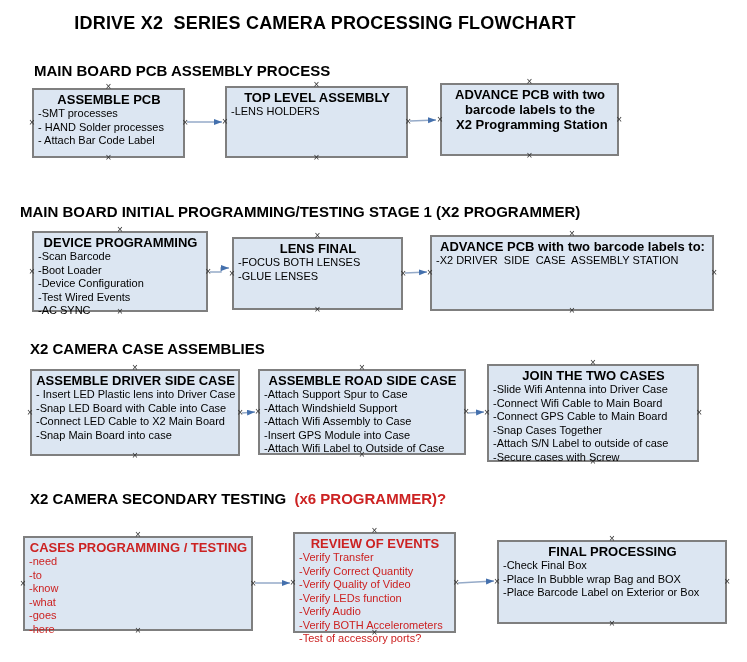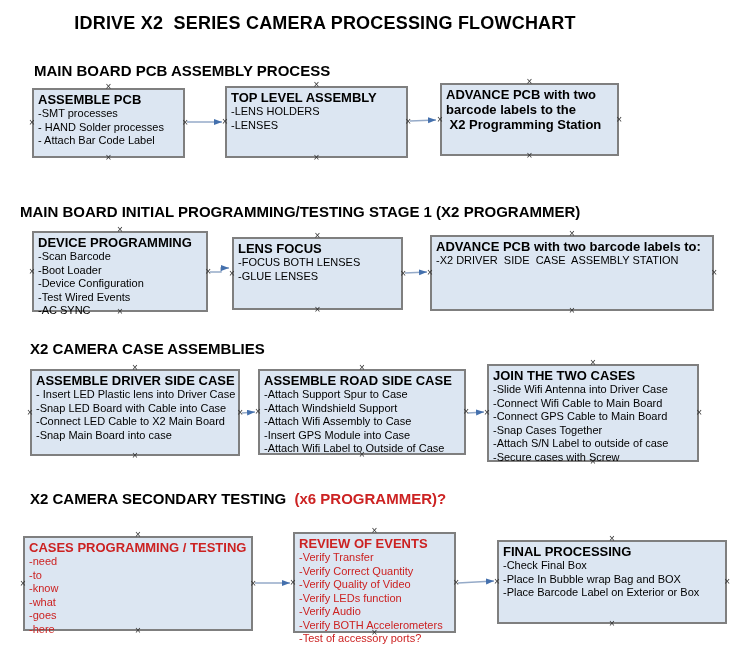--- a/index.html
+++ b/index.html
@@ -13,21 +13,21 @@
     text-align:center;font-size:18px;font-weight:bold;white-space:pre;letter-spacing:.2px;
   }
   .sec-header{position:absolute;font-size:15px;font-weight:bold;white-space:pre;}
   .red{color:var(--alert-red,#cc2222);}
   .box{
     position:absolute;box-sizing:border-box;
     background:var(--box-fill,#dce6f2);
     border:2px solid var(--box-border,#7f7f7f);
     padding:2px 3px 0 4px;
   }
-  .box-title{font-size:13px;font-weight:bold;line-height:15px;white-space:pre;}
+  .box-title{font-size:13px;font-weight:bold;line-height:15px;white-space:pre;text-align:center;}
   .item{font-size:11px;line-height:13.5px;white-space:pre;}
   .red-box .box-title,.red-box .item{color:var(--alert-red,#cc2222);}
   .anchor{
     position:absolute;font-size:10px;line-height:10px;
     color:var(--anchor,#333333);z-index:3;
   }
   .anchor.top{top:-8px;left:50%;transform:translateX(-50%);}
   .anchor.bottom{bottom:-7px;left:50%;transform:translateX(-50%);}
   .anchor.left{left:-5px;top:50%;transform:translateY(-50%);}
   .anchor.right{right:-5px;top:50%;transform:translateY(-50%);}
@@ -55,21 +55,20 @@
     <div class="item">- Attach Bar Code Label</div>
     <span class="anchor top">×</span>
     <span class="anchor bottom">×</span>
     <span class="anchor left">×</span>
     <span class="anchor right">×</span>
   </div>
 
   <div class="box" style="left:225px;top:86px;width:183px;height:72px">
     <div class="box-title">TOP LEVEL ASSEMBLY</div>
     <div class="item">-LENS HOLDERS</div>
-    <div class="item">-LENSES</div>
     <span class="anchor top">×</span>
     <span class="anchor bottom">×</span>
     <span class="anchor left">×</span>
     <span class="anchor right">×</span>
   </div>
 
   <div class="box" style="left:440px;top:83px;width:179px;height:73px">
     <div class="box-title">ADVANCE PCB with two
 barcode labels to the
  X2 Programming Station</div>
@@ -86,21 +85,21 @@
     <div class="item">-Device Configuration</div>
     <div class="item">-Test Wired Events</div>
     <div class="item">-AC SYNC</div>
     <span class="anchor top">×</span>
     <span class="anchor bottom">×</span>
     <span class="anchor left">×</span>
     <span class="anchor right">×</span>
   </div>
 
   <div class="box" style="left:232px;top:237px;width:171px;height:73px">
-    <div class="box-title">LENS FOCUS</div>
+    <div class="box-title">LENS FINAL</div>
     <div class="item">-FOCUS BOTH LENSES</div>
     <div class="item">-GLUE LENSES</div>
     <span class="anchor top">×</span>
     <span class="anchor bottom">×</span>
     <span class="anchor left">×</span>
     <span class="anchor right">×</span>
   </div>
 
   <div class="box" style="left:430px;top:235px;width:284px;height:76px">
     <div class="box-title">ADVANCE PCB with two barcode labels to:</div>

